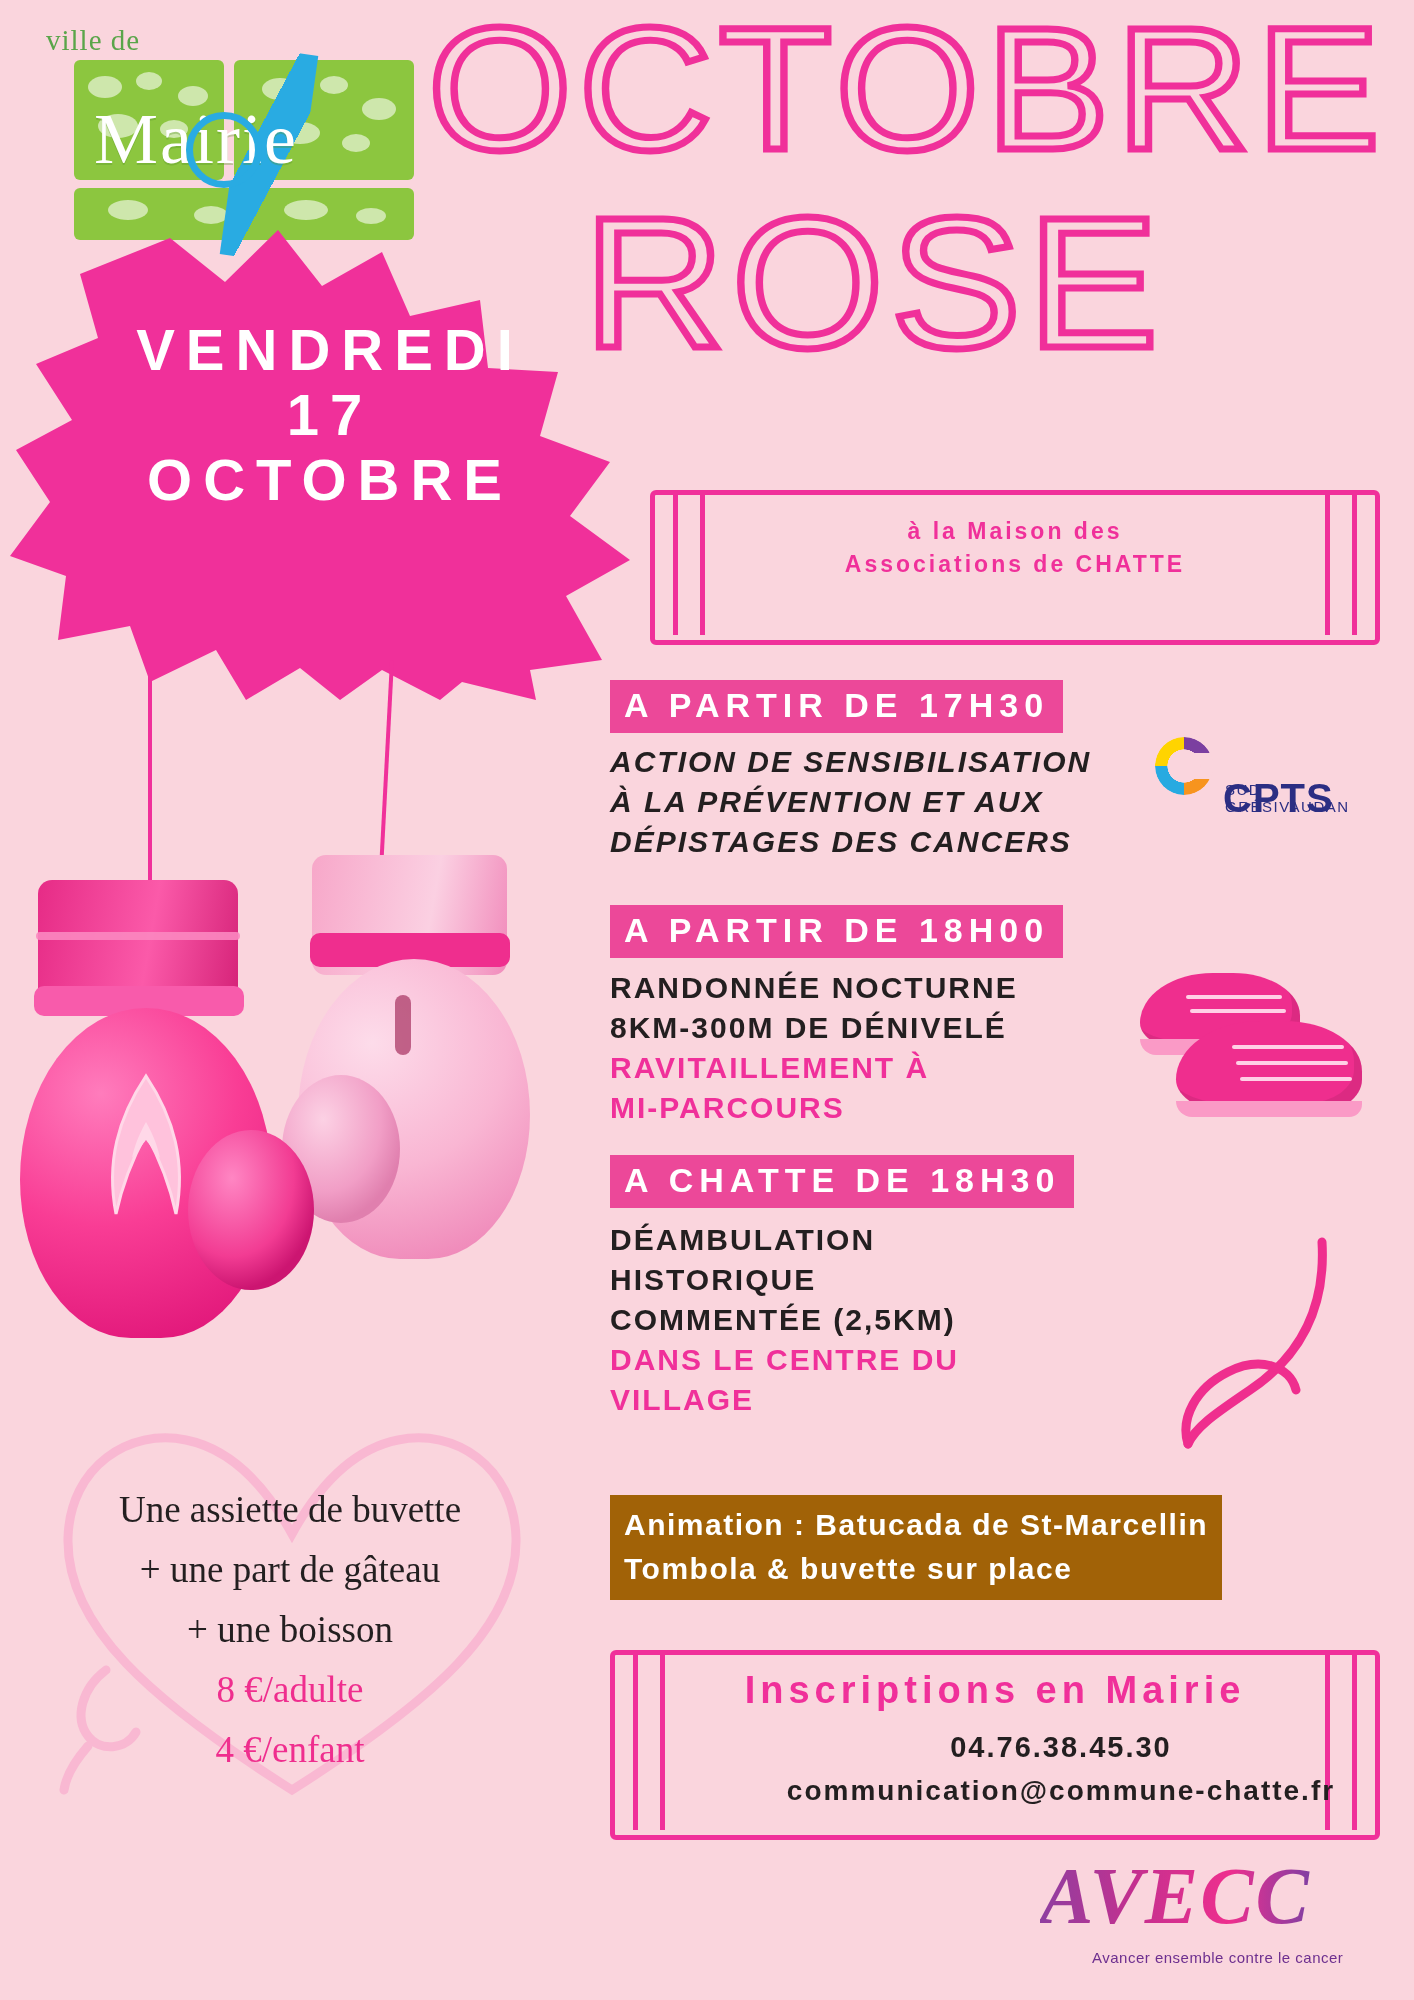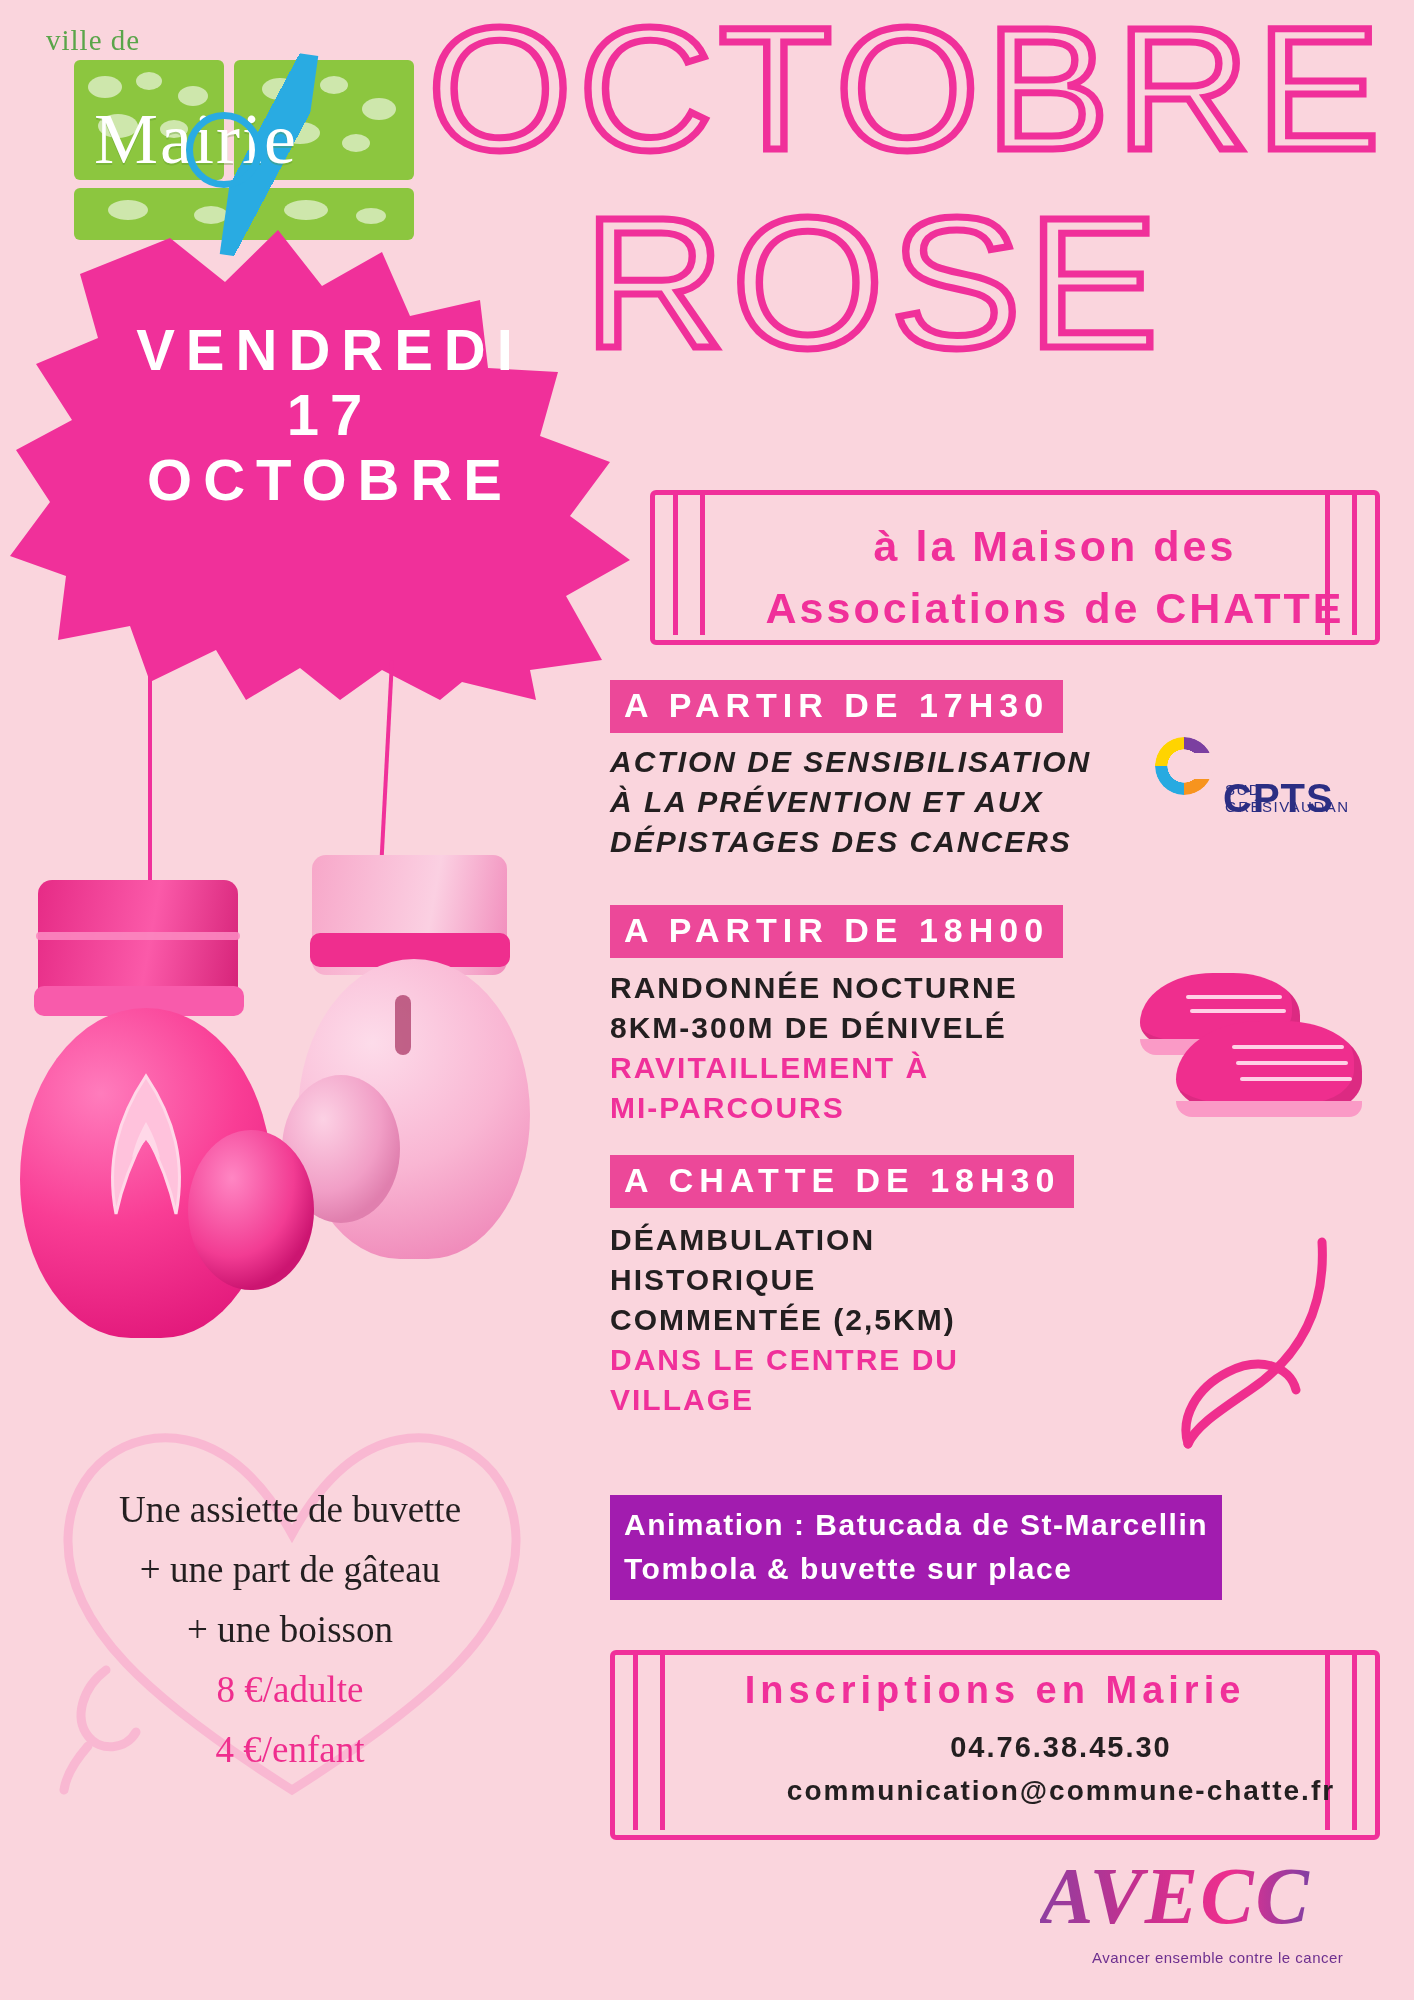--- a/index.html
+++ b/index.html
@@ -203,24 +203,23 @@
   }
   .banner-box .tick-l { left: 18px; }
   .banner-box .tick-r { right: 18px; }
   .banner-text {
     position: absolute;
     left: 0; top: 20px;
     width: 720px;
     text-align: center;
     color: #f0309a;
     font-weight: bold;
-    font-size: 43px;
+    font-size: 23px;
     letter-spacing: 3px;
     line-height: 1.45;
-    padding-left: 40px;
   }
 
   
   .hour-band {
     position: absolute;
     background: #ec4899;
     color: #ffffff;
     font-weight: bold;
     font-size: 34px;
     letter-spacing: 6px;
@@ -333,21 +332,21 @@
   }
   .menu-price {
     color: #ef2e8e;
   }
 
   
   .anim-band {
     position: absolute;
     left: 610px;
     top: 1495px;
-    background: #a21caf;
+    background: #a16207;
     color: #ffffff;
     font-weight: bold;
     font-size: 30px;
     letter-spacing: 1.5px;
     line-height: 1.45;
     padding: 8px 14px 10px 14px;
     white-space: pre-line;
   }
 
   

